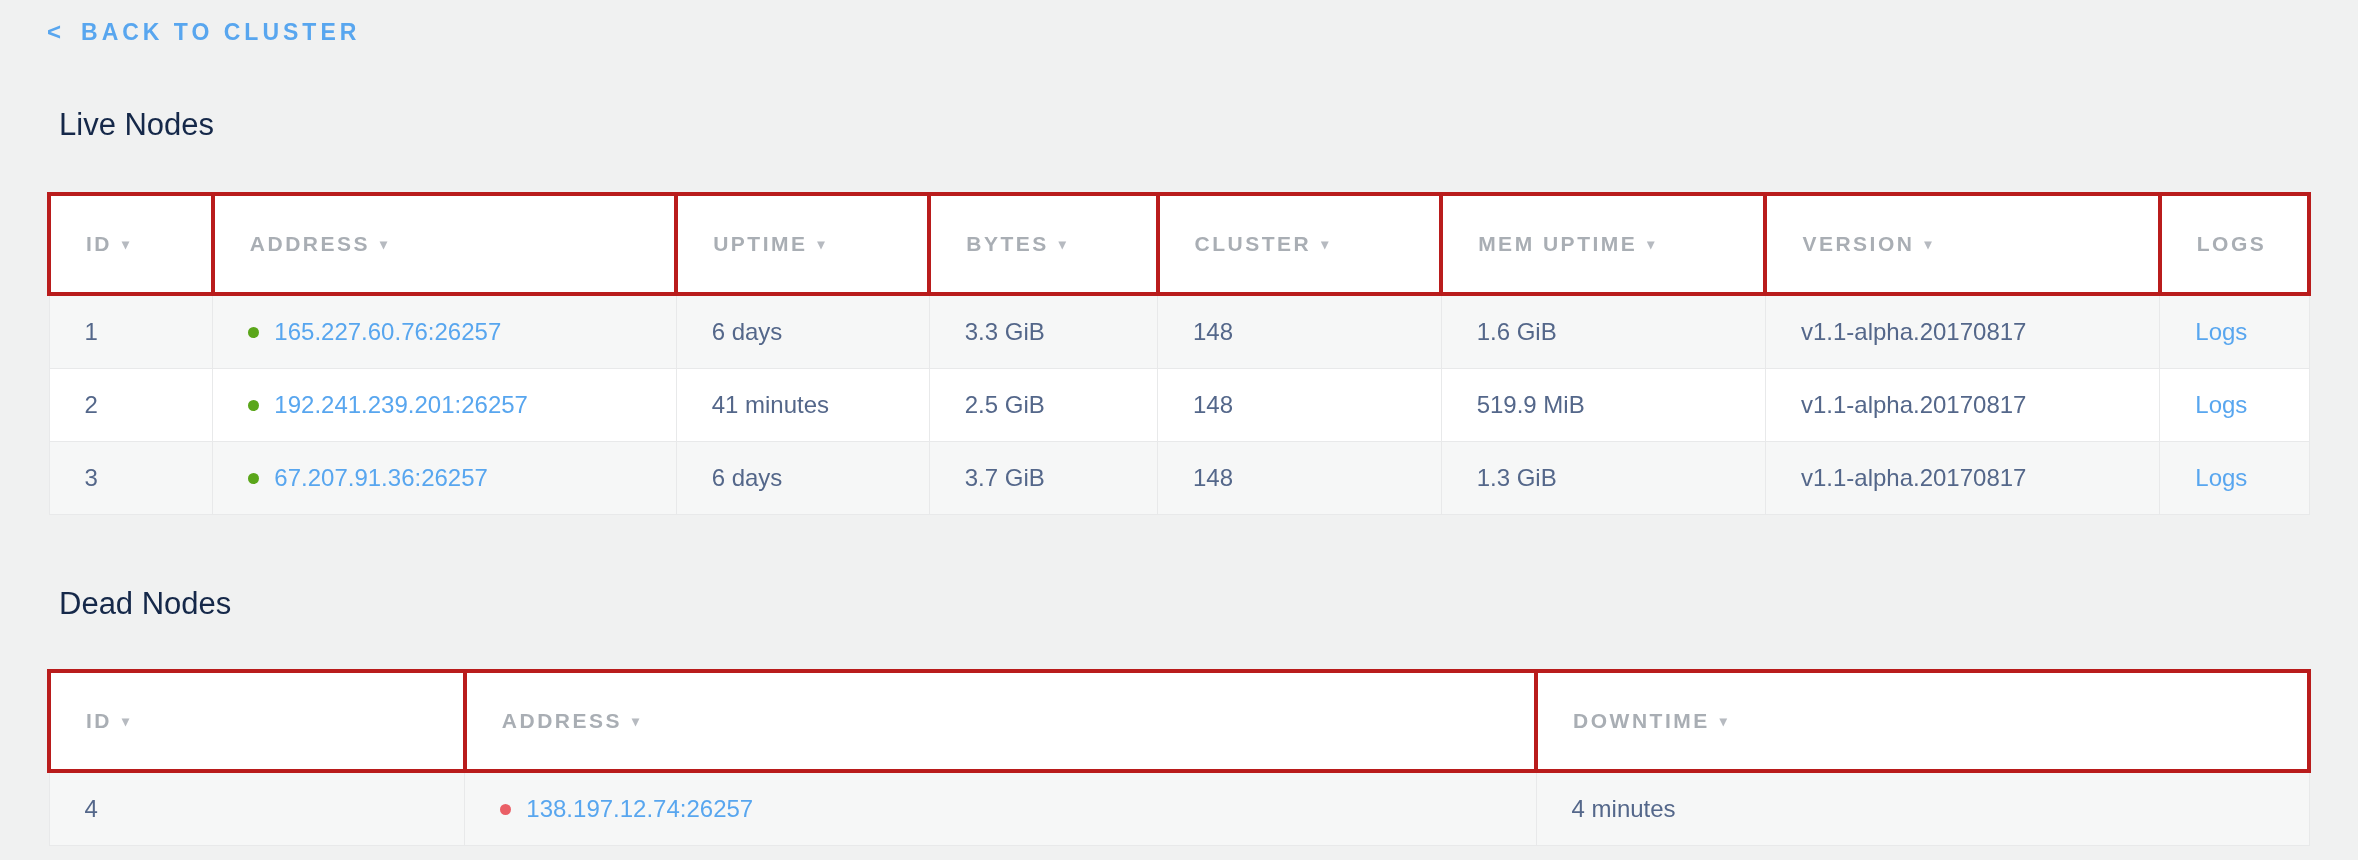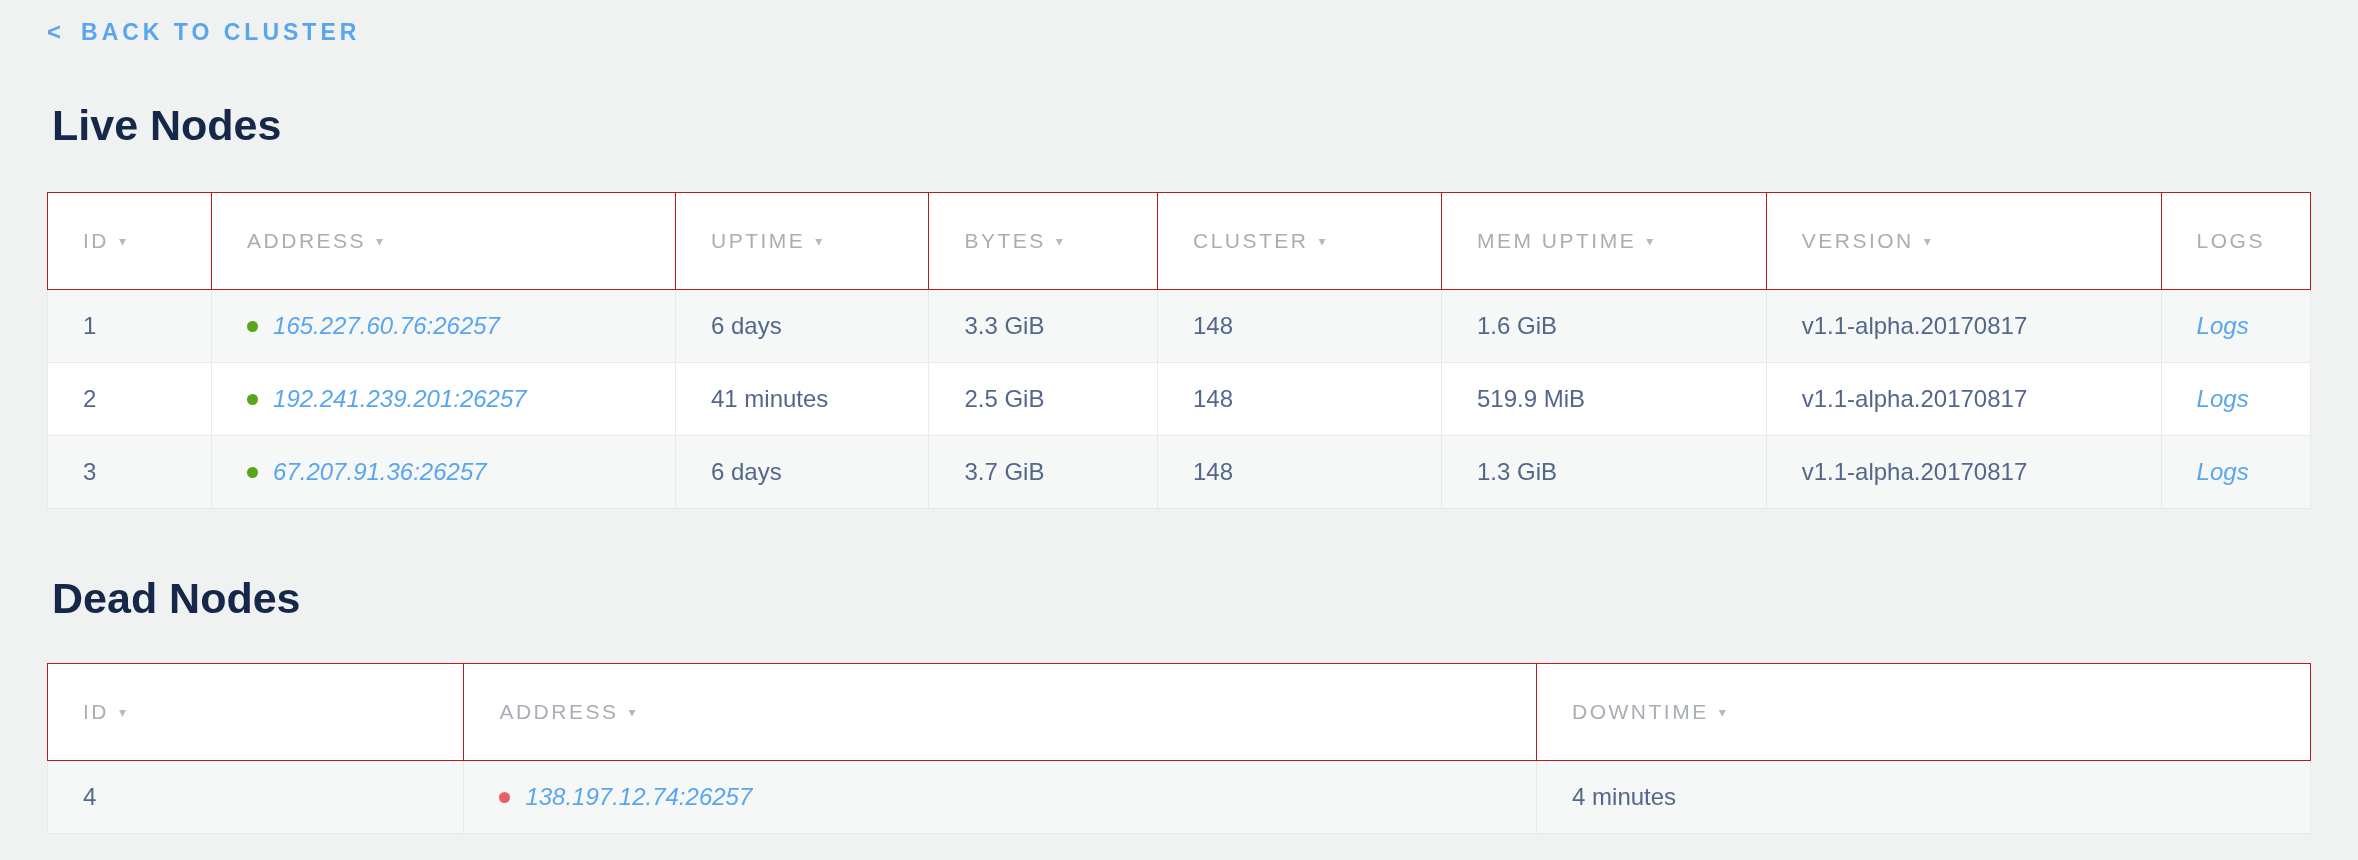--- a/index.html
+++ b/index.html
@@ -27,44 +27,44 @@
     text-decoration: none;
     cursor: pointer;
     margin-top: 4px;
   }
   .back-chevron {
     font-size: 24px;
     font-weight: 600;
   }
   h1.section-title {
     color: var(--heading-color, #152849);
-    font-size: 43px;
-    font-weight: 700;
+    font-size: 31px;
+    font-weight: 400;
     line-height: 50px;
-    margin: 5px;
+    margin: 12px;
   }
   #live-title { margin-top: 54px; }
   #dead-title { margin-top: 64px; }
   table.nodes-table {
     width: 100%;
     border-collapse: collapse;
     table-layout: fixed;
     margin-top: 42px;
   }
   #dead-table { margin-top: 40px; }
   table.nodes-table th {
     height: 96px;
     background: #ffffff;
     font-size: 21px;
-    font-weight: 400;
+    font-weight: 700;
     letter-spacing: 2.5px;
     text-align: left;
     color: #a9aeb4;
     padding: 0 16px 0 35px;
-    border: 1px solid #b91c1c;
+    border: 4px solid #b91c1c;
     white-space: nowrap;
     overflow: hidden;
   }
   table.nodes-table th.sortable { cursor: pointer; }
   table.nodes-table td {
     height: 72px;
     font-size: 24px;
     padding: 0 16px 0 35px;
     border: 1px solid #e8e9ea;
     color: #54678a;
@@ -87,21 +87,20 @@
     border-radius: 50%;
     margin-right: 15px;
     vertical-align: 2px;
   }
   .status-dot.live { background: var(--live-color, #5aa61a); }
   .status-dot.dead { background: var(--dead-color, #ea5f66); }
   a.link {
     color: var(--link-color, #58a6ef);
     text-decoration: none;
     cursor: pointer;
-    font-style: italic;
   }
 </style>
 </head>
 <body>
 
 
 
 <a class="back-link">
   <span class="back-chevron">&lt;</span>
   <span>BACK TO CLUSTER</span>

